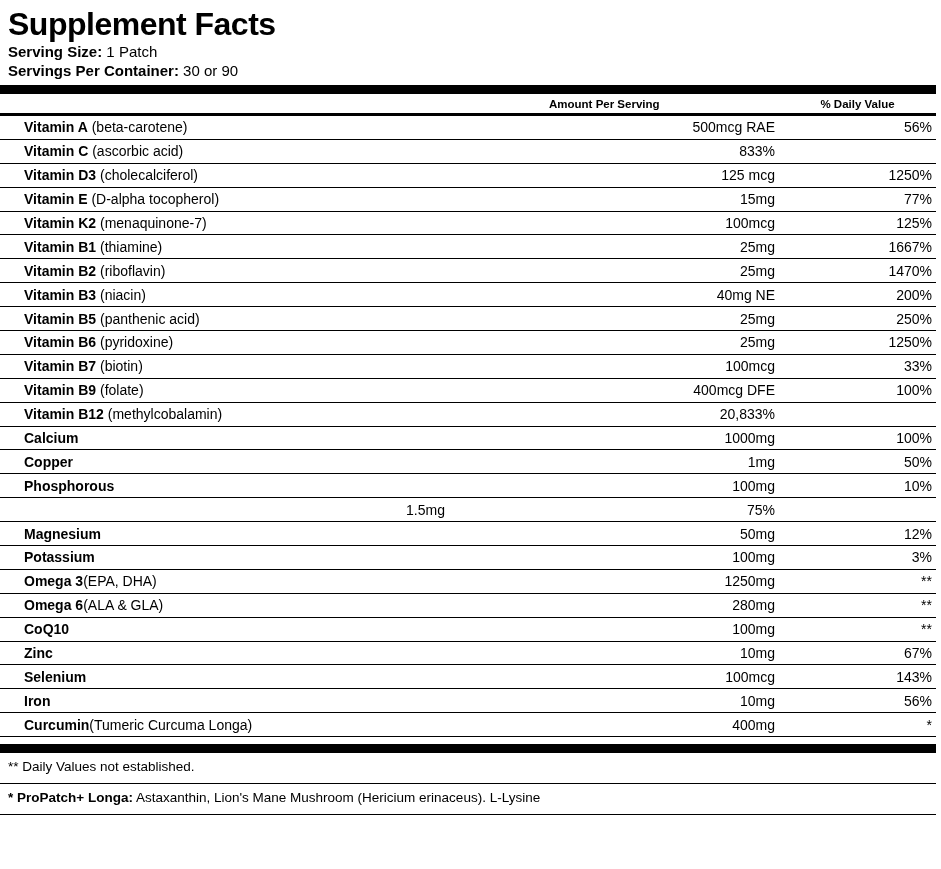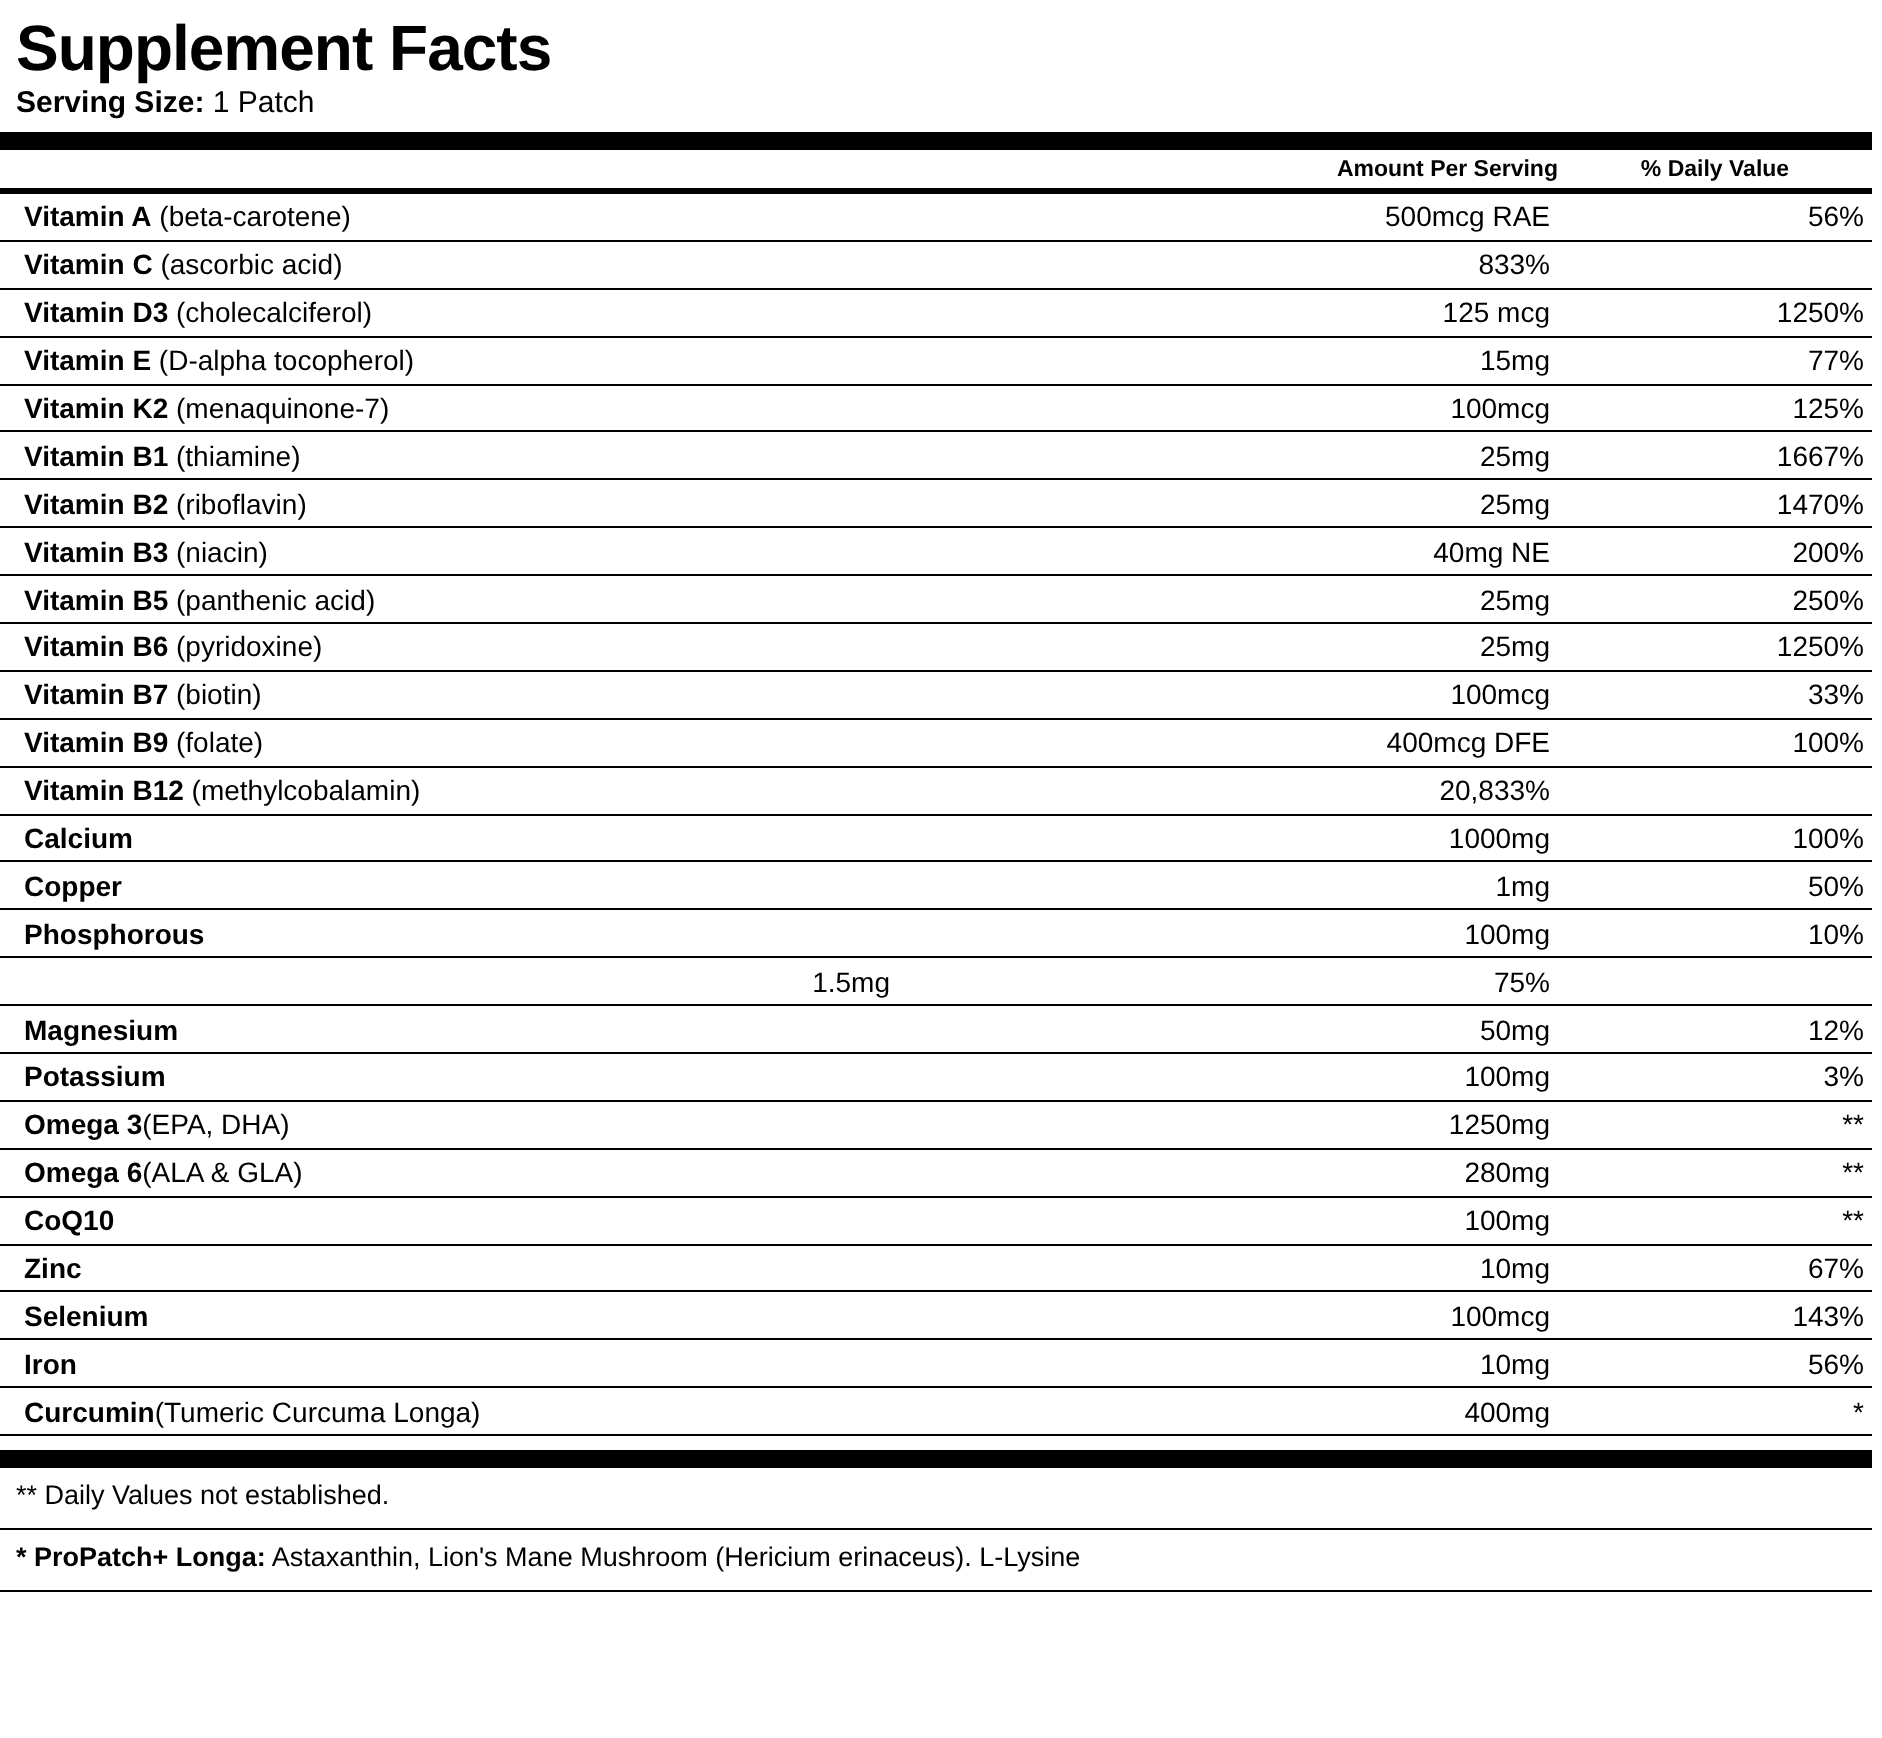--- a/index.html
+++ b/index.html
@@ -51,33 +51,33 @@
     box-sizing: border-box;
   }
 
   .col-headers {
     height: 22px;
     border-bottom: 3px solid #000000;
     font-size: 11.5px;
     font-weight: bold;
   }
   .col-headers .hdr-amount {
-    text-align: right;
+    text-align: left;
     padding-left: 100px;
   }
   .col-headers .hdr-dv {
     text-align: center;
   }
 
   .nutrient-row {
     height: 23.9px;
     border-bottom: 1.5px solid #000000;
     font-size: 14px;
   }
-  .cell-label { padding-left: 12px; white-space: nowrap; }
+  .cell-label { padding-left: 24px; white-space: nowrap; }
   .cell-label .nname { font-weight: bold; }
   .cell-label .ndetail { font-weight: normal; }
   .cell-amount { text-align: right; padding-right: 4px; white-space: nowrap; }
   .cell-dv { text-align: right; padding-right: 4px; white-space: nowrap; }
 
   .footnote {
     width: 936px;
     box-sizing: border-box;
     border-bottom: 1.5px solid #000000;
     font-size: 13.5px;
@@ -90,20 +90,23 @@
 <body>
 
 <div class="panel">
   <div class="inner">
 
     <div class="title">Supplement Facts</div>
 
     <div class="serving-line">
       <b>Serving Size:</b><span> 1 Patch</span>
     </div>
+    <div class="serving-line">
+      <b>Servings Per Container:</b><span> 30 or 90</span>
+    </div>
 
     <div class="thick-bar bar-top"></div>
 
     <div class="grid-row col-headers">
       <div></div>
       <div class="hdr-amount">Amount Per Serving</div>
       <div class="hdr-dv">% Daily Value</div>
     </div>
 
     <div id="rows-host">

